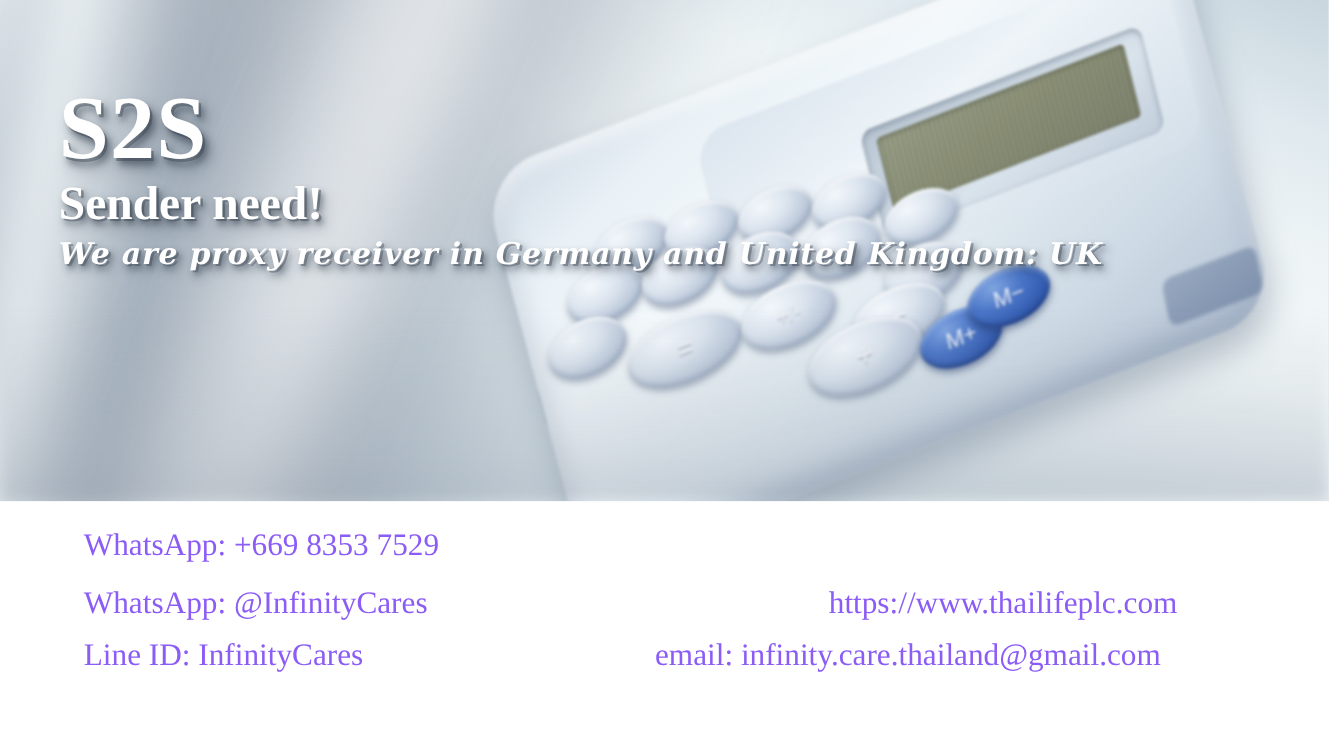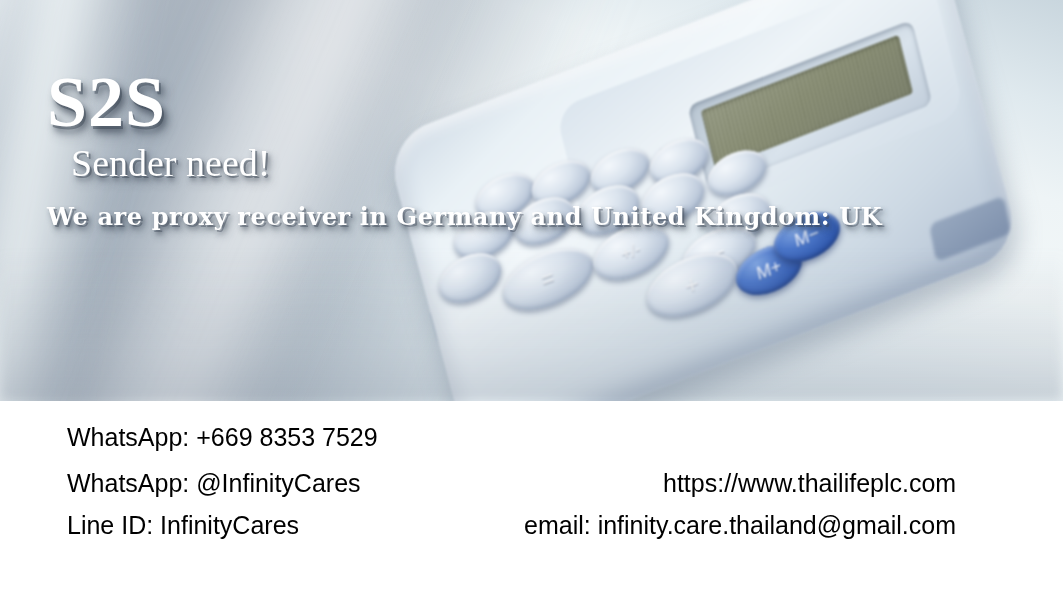--- a/index.html
+++ b/index.html
@@ -245,33 +245,33 @@
     color: #ffffff;
     letter-spacing: 1px;
     text-shadow:
       2px 3px 0 rgba(58,68,82,0.45),
       4px 6px 6px rgba(48,58,72,0.55),
       6px 9px 12px rgba(48,58,72,0.35);
   }
   .t-sub {
     margin-top: 8px;
     font-family: "Liberation Serif", serif;
-    font-weight: normal;
+    font-weight: bold;
     font-size: 38px;
     line-height: 1.05;
     color: #ffffff;
     text-shadow:
       2px 2px 0 rgba(58,68,82,0.45),
       3px 4px 5px rgba(48,58,72,0.6),
       5px 7px 10px rgba(48,58,72,0.35);
-    margin-left: 24px;
   }
   .t-tag {
-    margin-top: 20px;
+    margin-top: 6px;
     font-family: "DejaVu Serif", serif;
+    font-style: italic;
     font-weight: bold;
     font-size: 24px;
     line-height: 1.1;
     color: #ffffff;
     letter-spacing: 0.6px;
     white-space: nowrap;
     text-shadow:
       2px 2px 0 rgba(58,68,82,0.40),
       3px 4px 5px rgba(48,58,72,0.55),
       5px 6px 9px rgba(48,58,72,0.30);
@@ -279,23 +279,23 @@
 
   
   .footer {
     position: absolute;
     left: 0; top: 401px;
     width: 1063px; height: 199px;
     background: #ffffff;
   }
   .f-row {
     position: absolute;
-    font-family: Liberation Sans, sans-serif;
+    font-family: Liberation Serif, serif;
     font-size: 25px;
-    color: #000000;
+    color: #8b5cf6;
     white-space: nowrap;
   }
   .f-left  { left: 67px; }
   .f-r1 { top: 22px; }
   .f-r2 { top: 68px; }
   .f-r3 { top: 110px; text-align: right; }
   .f-url   { left: 663px; top: 68px; }
   .f-email { left: 524px; top: 110px; }
 </style>
 </head>

